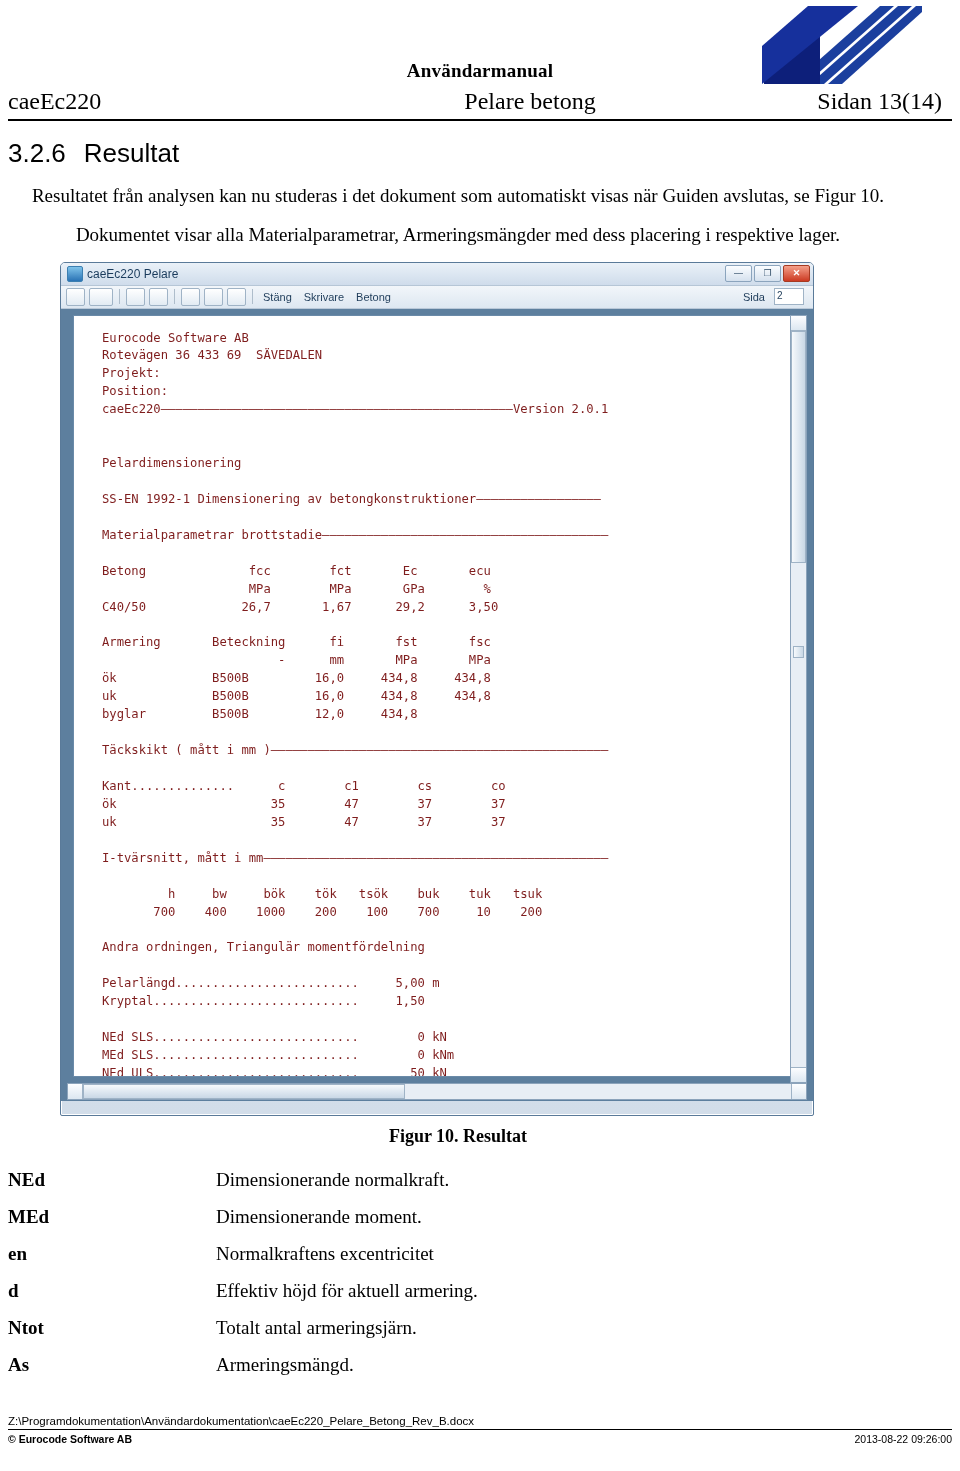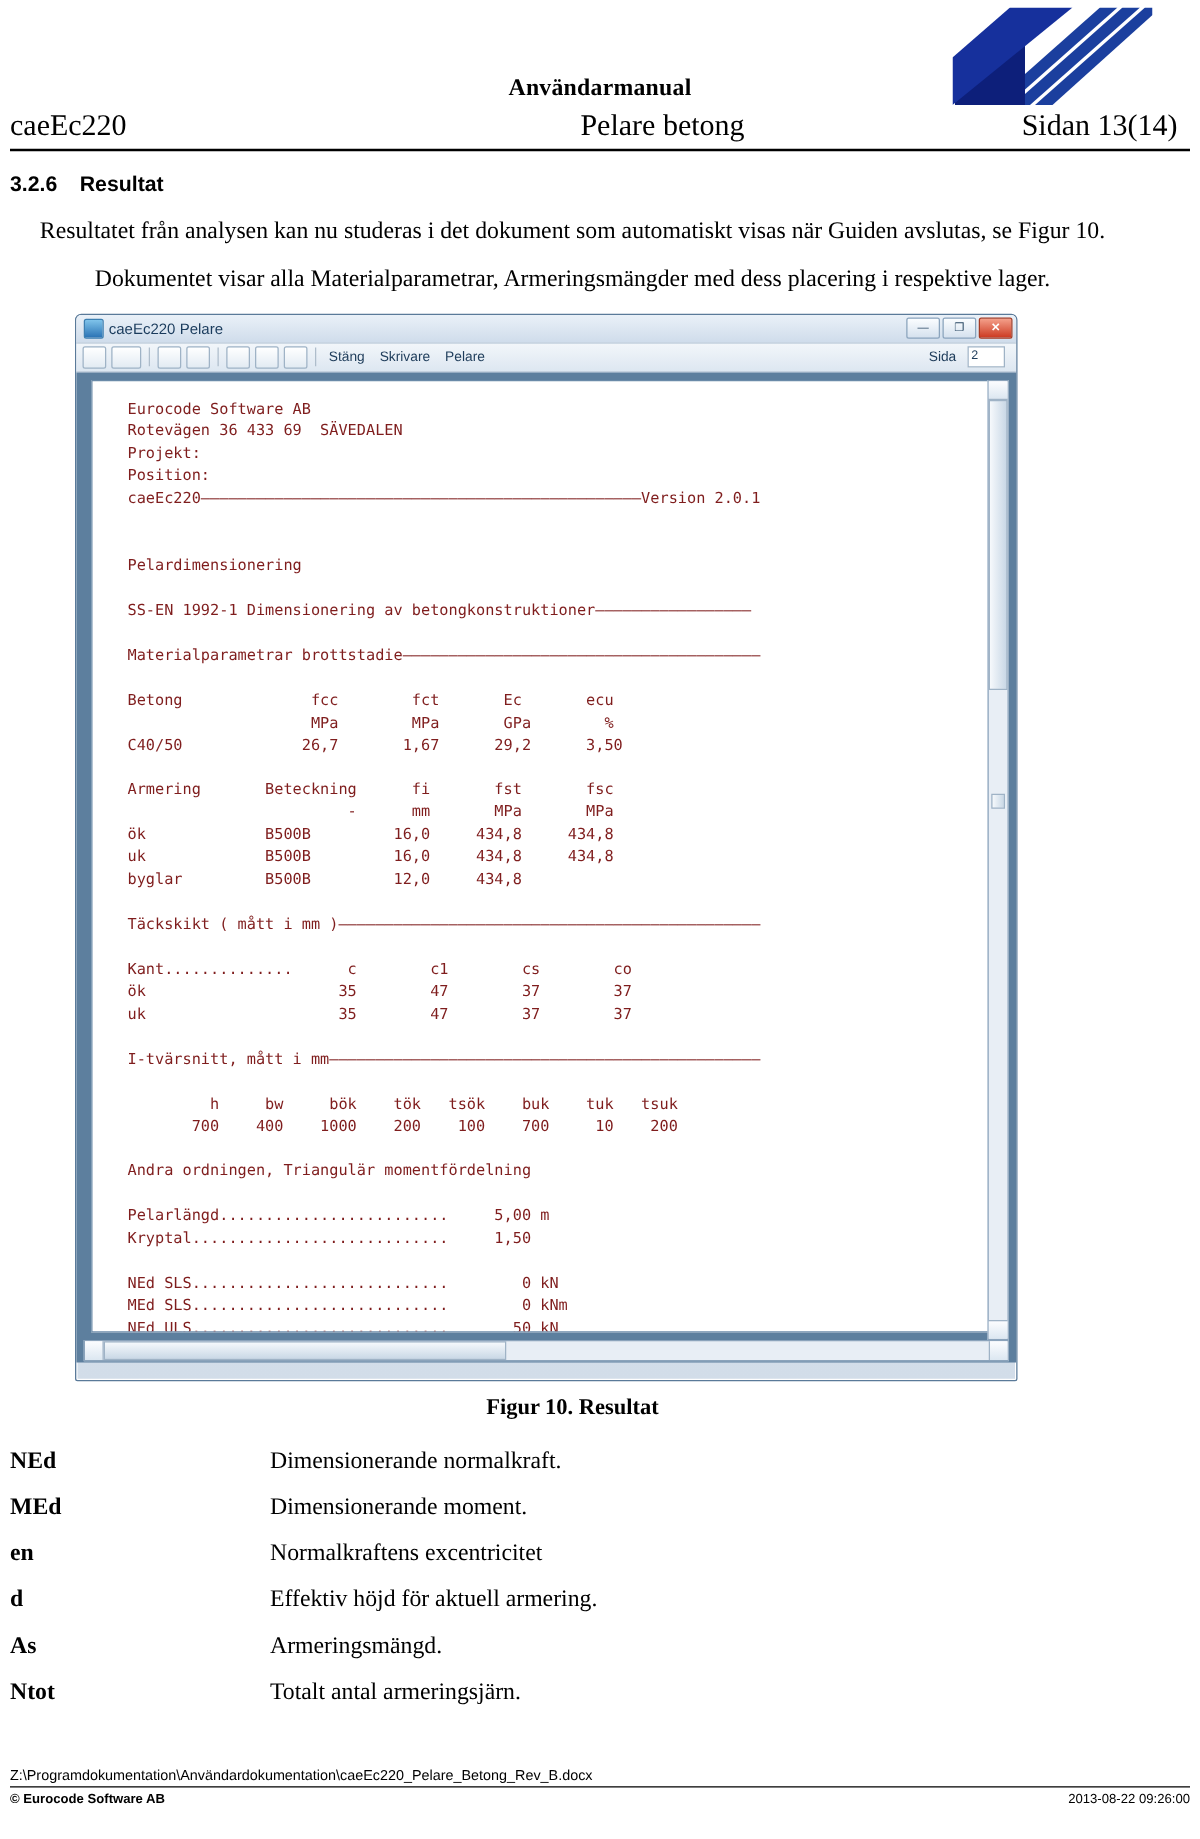--- a/index.html
+++ b/index.html
@@ -53,22 +53,22 @@
 
   
   .content {
     position: absolute;
     top: 138px;
     left: 8px;
     width: 900px;
   }
   h2.section-heading {
     font-family: "Liberation Sans", sans-serif;
-    font-size: 17px;
-    font-weight: bold;
+    font-size: 26px;
+    font-weight: normal;
     margin: 0 0 14px 0;
   }
   h2.section-heading .num { margin-right: 18px; }
   p.para {
     font-size: 19px;
     line-height: 1.33;
     margin: 0 0 14px 0;
     text-align: center;
   }
 
@@ -330,21 +330,21 @@
       <span class="tsep"></span>
       <span class="tbtn"></span>
       <span class="tbtn"></span>
       <span class="tsep"></span>
       <span class="tbtn"></span>
       <span class="tbtn"></span>
       <span class="tbtn"></span>
       <span class="tsep"></span>
       <span class="tlabel">Stäng</span>
       <span class="tlabel">Skrivare</span>
-      <span class="tlabel">Pelare</span>
+      <span class="tlabel">Betong</span>
       <span class="toolbar-right">
         <span class="tlabel">Sida</span>
         <span class="spin">2</span>
       </span>
     </div>
 
     <div class="doc-area">
       <div class="page">
         <div class="page-inner">Eurocode Software AB
 Rotevägen 36 433 69  SÄVEDALEN
@@ -429,26 +429,26 @@
     </div>
     <div class="gl-row">
       <div class="gl-term">en</div>
       <div class="gl-def">Normalkraftens excentricitet</div>
     </div>
     <div class="gl-row">
       <div class="gl-term">d</div>
       <div class="gl-def">Effektiv höjd för aktuell armering.</div>
     </div>
     <div class="gl-row">
+      <div class="gl-term">Ntot</div>
+      <div class="gl-def">Totalt antal armeringsjärn.</div>
+    </div>
+    <div class="gl-row">
       <div class="gl-term">As</div>
       <div class="gl-def">Armeringsmängd.</div>
-    </div>
-    <div class="gl-row">
-      <div class="gl-term">Ntot</div>
-      <div class="gl-def">Totalt antal armeringsjärn.</div>
     </div>
   </div>
 </div>
 
 <div class="footer">
   <div class="footer-line1">Z:\Programdokumentation\Användardokumentation\caeEc220_Pelare_Betong_Rev_B.docx</div>
   <div class="footer-line2">
     <span class="fl">© Eurocode Software AB</span>
     <span>2013-08-22 09:26:00</span>
   </div>

